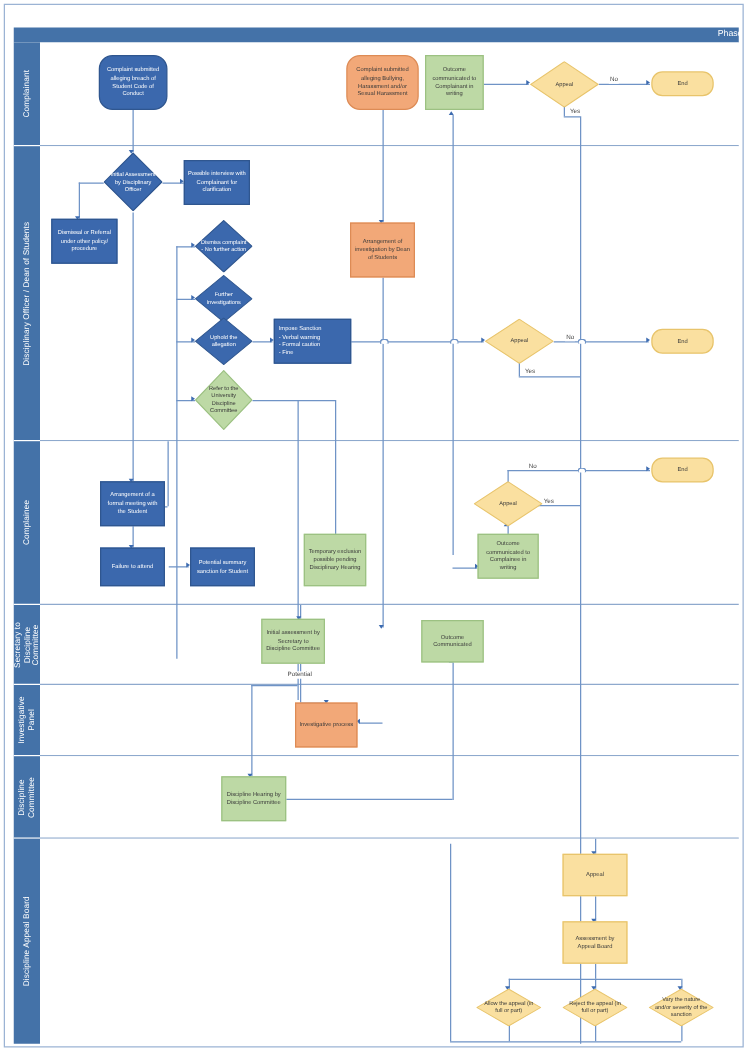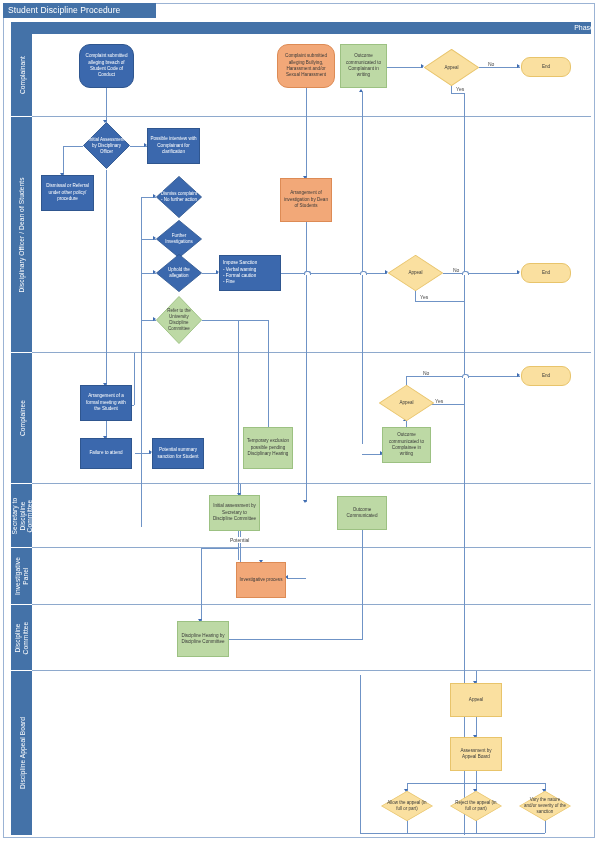--- a/index.html
+++ b/index.html
@@ -101,21 +101,20 @@
     border-right:1px solid #6f93c6;border-radius:3px 3px 0 0;
     background:#ffffff;z-index:3;}
 </style>
 </head>
 <body>
 
 <div id="page">
 
   <div id="frame"></div>
 
-  <div id="titlebar">Student Discipline Procedure</div>
 
   <div id="phaseband"></div>
   <div id="phaselabel">Phase</div>
 
   <div class="lane-head" style="top:34px;height:83px;">
     <span>Complainant</span>
   </div>
   <div class="lane-head two" style="top:117px;height:236px;">
     <span style="width:220px;">Disciplinary Officer / Dean of Students</span>
   </div>

